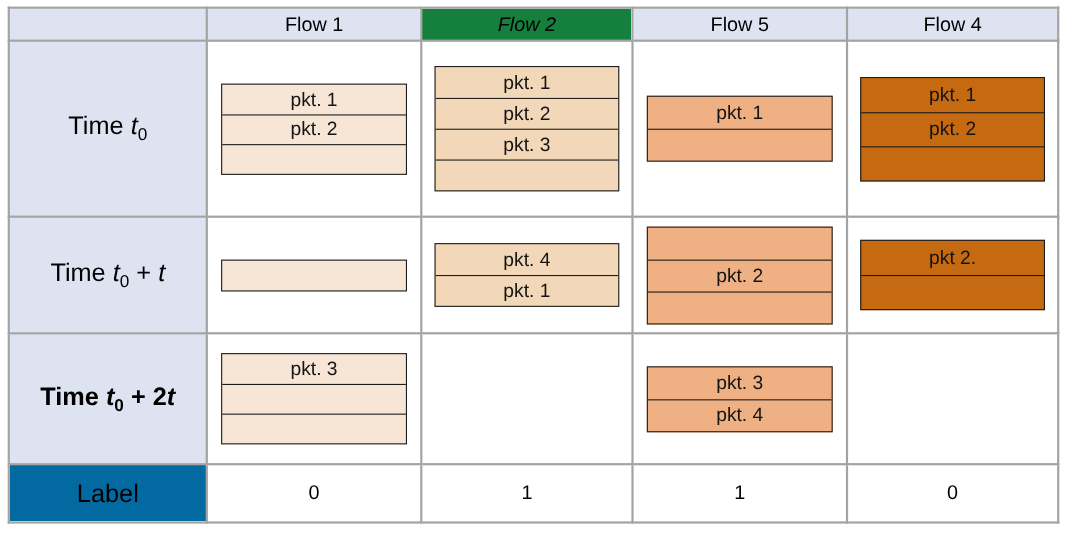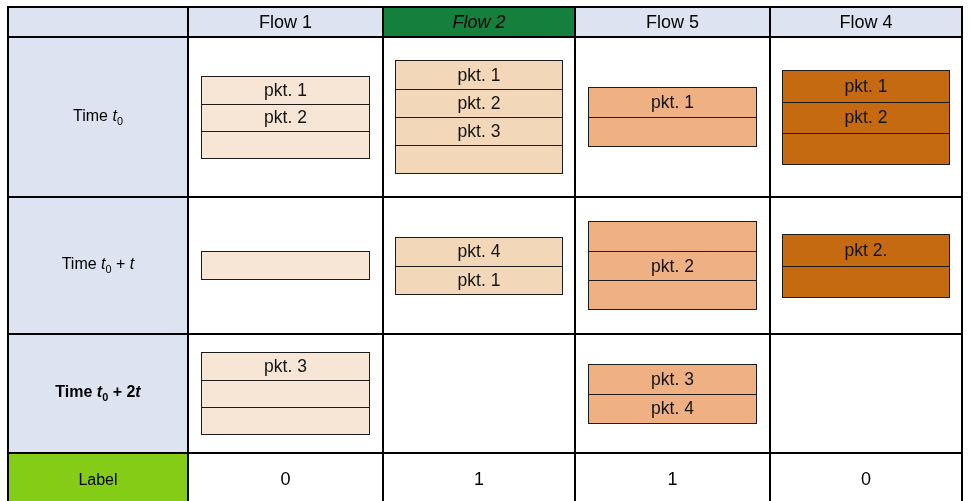--- a/index.html
+++ b/index.html
@@ -5,25 +5,25 @@
   html,body{margin:0;padding:0;background:#ffffff;}
   .wrap{
     position:relative;width:970px;height:501px;background:#ffffff;
     font-family:"Liberation Sans",sans-serif;color:#000;overflow:hidden;
   }
   table.flowtbl{
     border-collapse:collapse;table-layout:fixed;
     position:absolute;left:7px;top:6px;
   }
   table.flowtbl th, table.flowtbl td{
-    border:2px solid #000000;padding:0;text-align:center;vertical-align:middle;
+    border:2px solid #a3a3a3;padding:0;text-align:center;vertical-align:middle;
     font-weight:normal;overflow:hidden;
   }
   th.hdr{font-size:18px;}
-  th.rowhdr{font-size:16px;}
+  th.rowhdr{font-size:23px;}
   th.rowhdr i, .mathvar{font-style:italic;}
   th.rowhdr sub{font-size:68%;}
   td.cell{background:#ffffff;}
   td.val{font-size:18px;background:#ffffff;}
   .pbox{
     margin:0 auto;width:88%;
     border:1.5px solid #1c1c1c;box-sizing:border-box;
   }
   .slot{
     display:flex;align-items:center;justify-content:center;
@@ -81,21 +81,21 @@
             </div>
           </td>
           <td class="cell col3">
             <div class="pbox" style="background: rgb(198, 106, 18);">
               <div class="slot">pkt. 1</div>
               <div class="slot">pkt. 2</div>
               <div class="slot"></div>
             </div>
           </td>
         </tr>
-        <tr style="height: 137px; margin-top: 43px;">
+        <tr style="height: 106px; margin-top: 43px;">
           <th class="rowhdr" style="background: rgb(221, 227, 240);"><span>Time </span><i class="mathvar">t</i><sub>0</sub><span> + </span><i class="mathvar">t</i></th>
           <td class="cell col0">
             <div class="pbox" style="background: rgb(247, 230, 214);">
               <div class="slot"></div>
             </div>
           </td>
           <td class="cell col1">
             <div class="pbox" style="background: rgb(242, 216, 184);">
               <div class="slot">pkt. 4</div>
               <div class="slot">pkt. 1</div>
@@ -127,21 +127,21 @@
           <td class="cell col1"></td>
           <td class="cell col2">
             <div class="pbox" style="background: rgb(239, 177, 131);">
               <div class="slot">pkt. 3</div>
               <div class="slot">pkt. 4</div>
             </div>
           </td>
           <td class="cell col3"></td>
         </tr>
         <tr style="height: 53px;">
-          <th class="rowhdr" style="background: #84cc16;">Label</th>
+          <th class="rowhdr" style="background: #0369a1;">Label</th>
           <td class="val">0</td>
           <td class="val">1</td>
           <td class="val">1</td>
           <td class="val">0</td>
         </tr>
       </tbody>
   </table>
 </div>
 
 </body></html>

